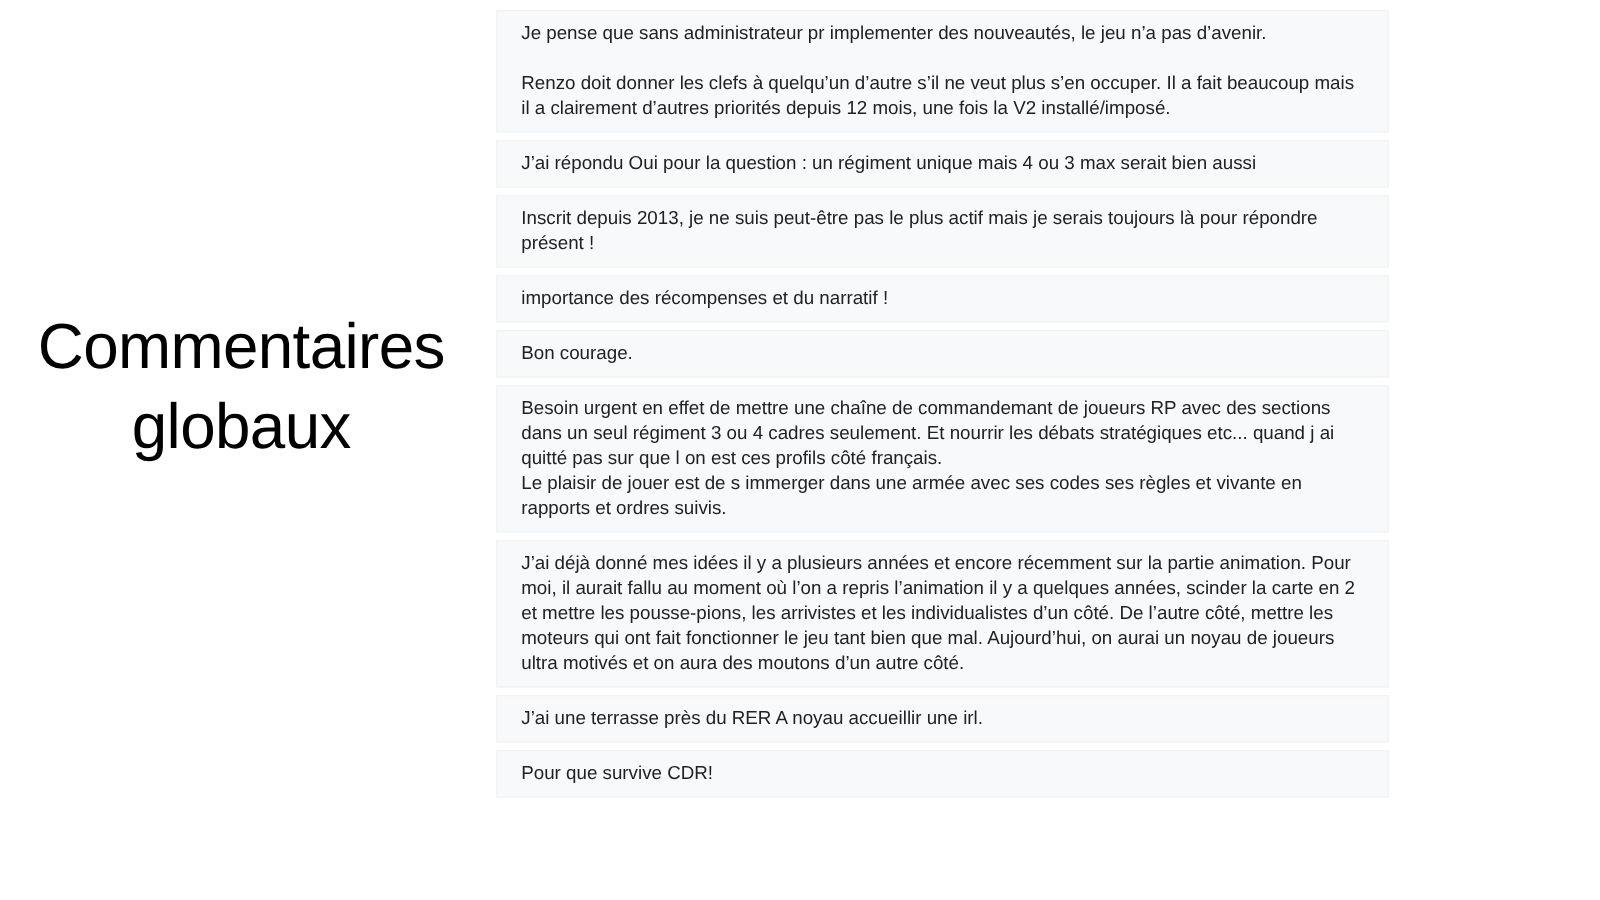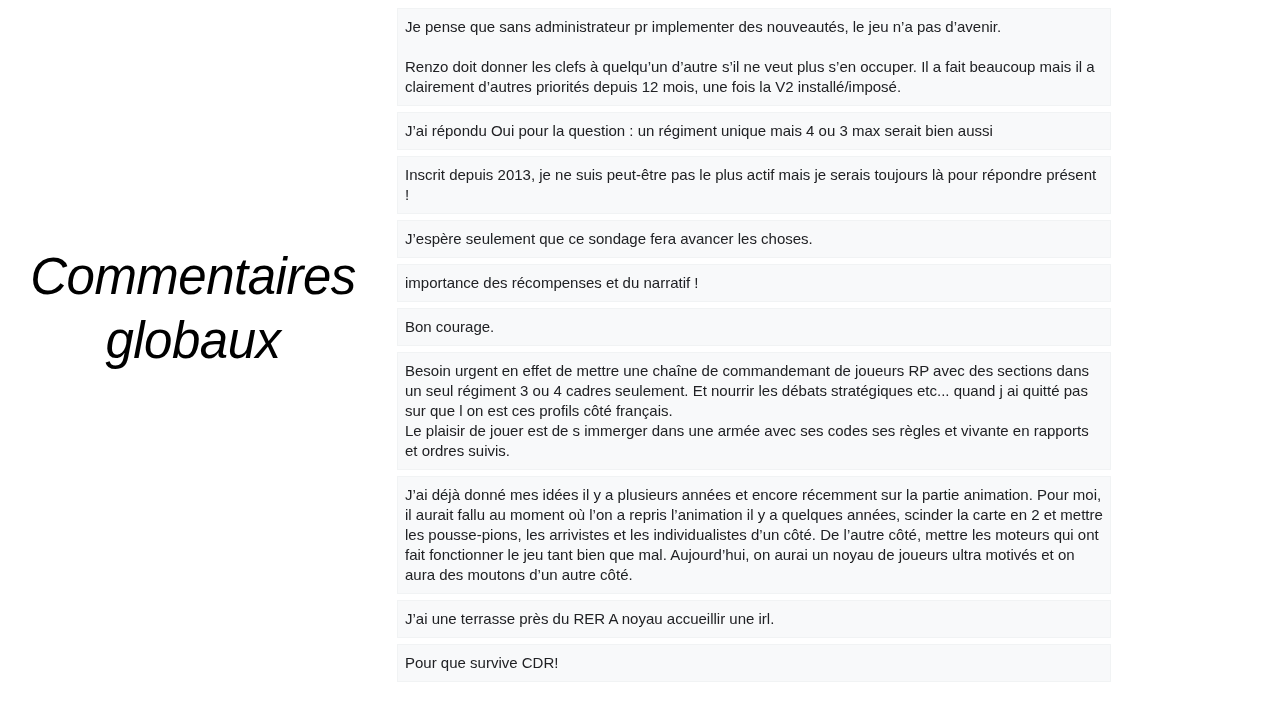--- a/index.html
+++ b/index.html
@@ -29,33 +29,32 @@
   .slide-title {
     position: absolute;
     left: 0; right: 10px;
     top: 245px;
     text-align: center;
     font-size: 51px;
     font-weight: 400;
     line-height: 64px;
     color: var(--title-text);
     letter-spacing: -0.5px;
-    font-style: italic;
   }
   .comments-list {
     position: absolute;
     left: 397px; top: 0;
     width: 714px;
     padding-top: 8px;
   }
   .comment-card {
     background: var(--card-bg);
     border: 1px solid var(--card-border);
     margin-bottom: 6px;
-    padding: 8px 7px;
+    padding: 8px 19px;
     font-size: 15px;
     line-height: 20px;
     color: var(--body-text);
     white-space: pre-line;
   }
 </style>
 </head>
 <body>
 
 <div class="slide">
@@ -63,21 +62,20 @@
     <div class="slide-title">Commentaires globaux</div>
   </div>
 
   <div class="comments-list">
 
   <div class="comment-card">Je pense que sans administrateur pr implementer des nouveautés, le jeu n’a pas d’avenir.
 
 Renzo doit donner les clefs à quelqu’un d’autre s’il ne veut plus s’en occuper. Il a fait beaucoup mais il a clairement d’autres priorités depuis 12 mois, une fois la V2 installé/imposé.</div>
       <div class="comment-card">J’ai répondu Oui pour la question : un régiment unique mais 4 ou 3 max serait bien aussi</div>
       <div class="comment-card">Inscrit depuis 2013, je ne suis peut-être pas le plus actif mais je serais toujours là pour répondre présent !</div>
-      <div class="comment-card">J’espère seulement que ce sondage fera avancer les choses.</div>
       <div class="comment-card">importance des récompenses et du narratif !</div>
       <div class="comment-card">Bon courage.</div>
       <div class="comment-card">Besoin urgent en effet de mettre une chaîne de commandemant de joueurs RP avec des sections dans un seul régiment 3 ou 4 cadres seulement. Et nourrir les débats stratégiques etc... quand j ai quitté pas sur que l on est ces profils côté français.
 Le plaisir de jouer est de s immerger dans une armée avec ses codes ses règles et vivante en rapports et ordres suivis.</div>
       <div class="comment-card">J’ai déjà donné mes idées il y a plusieurs années et encore récemment sur la partie animation. Pour moi, il aurait fallu au moment où l’on a repris l’animation il y a quelques années, scinder la carte en 2 et mettre les pousse-pions, les arrivistes et les individualistes d’un côté. De l’autre côté, mettre les moteurs qui ont fait fonctionner le jeu tant bien que mal. Aujourd’hui, on aurai un noyau de joueurs ultra motivés et on aura des moutons d’un autre côté.</div>
       <div class="comment-card">J’ai une terrasse près du RER A noyau accueillir une irl.</div>
       <div class="comment-card">Pour que survive CDR!</div>
     </div>
 </div>
 

